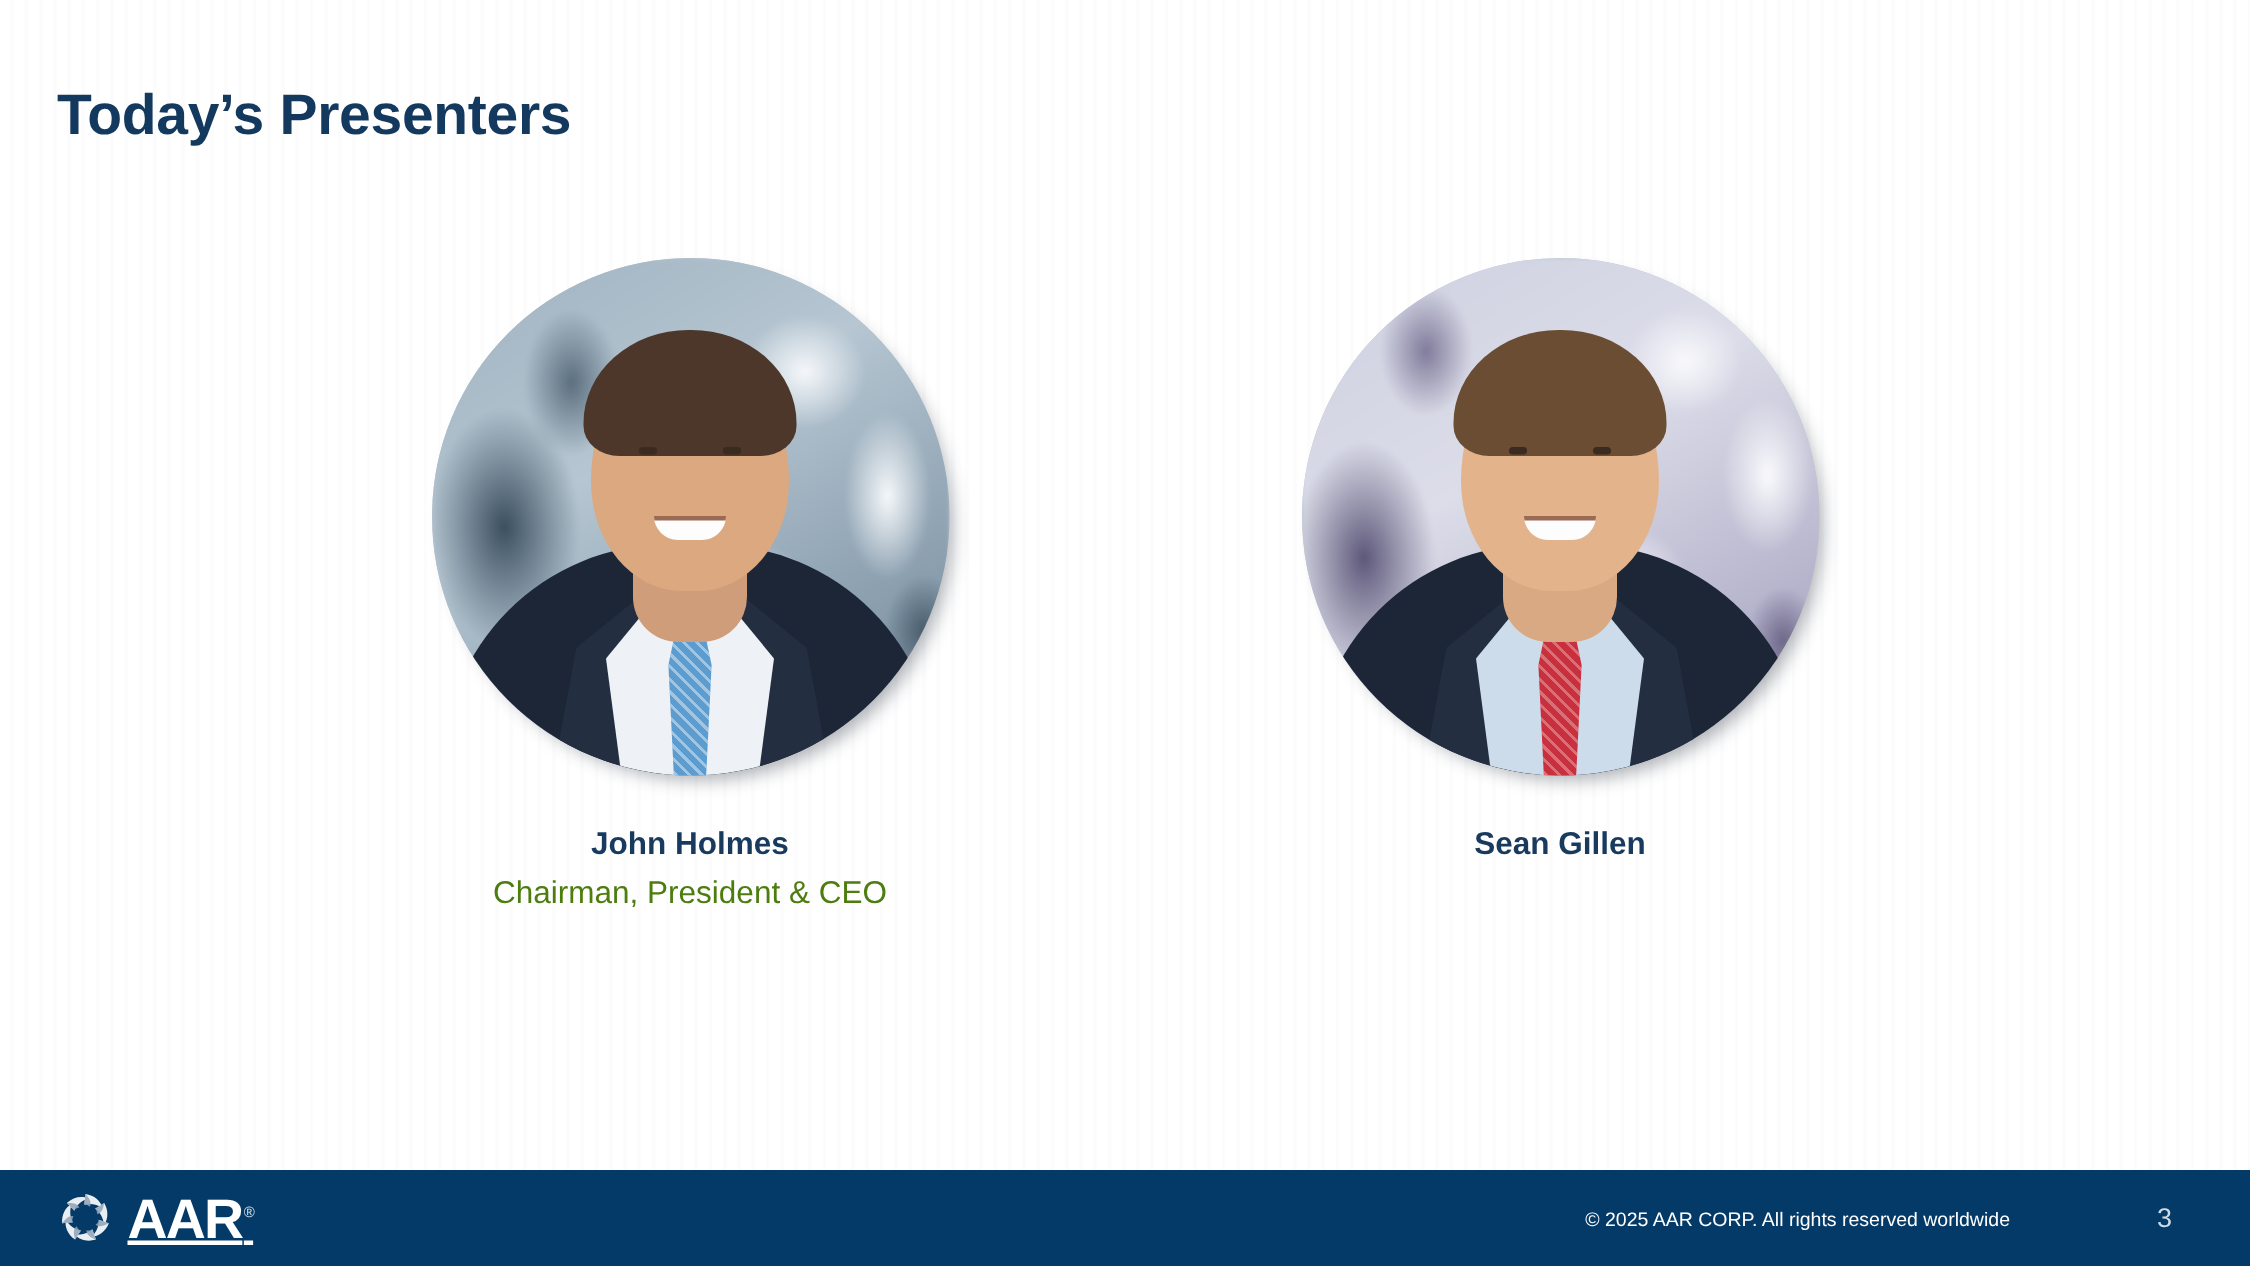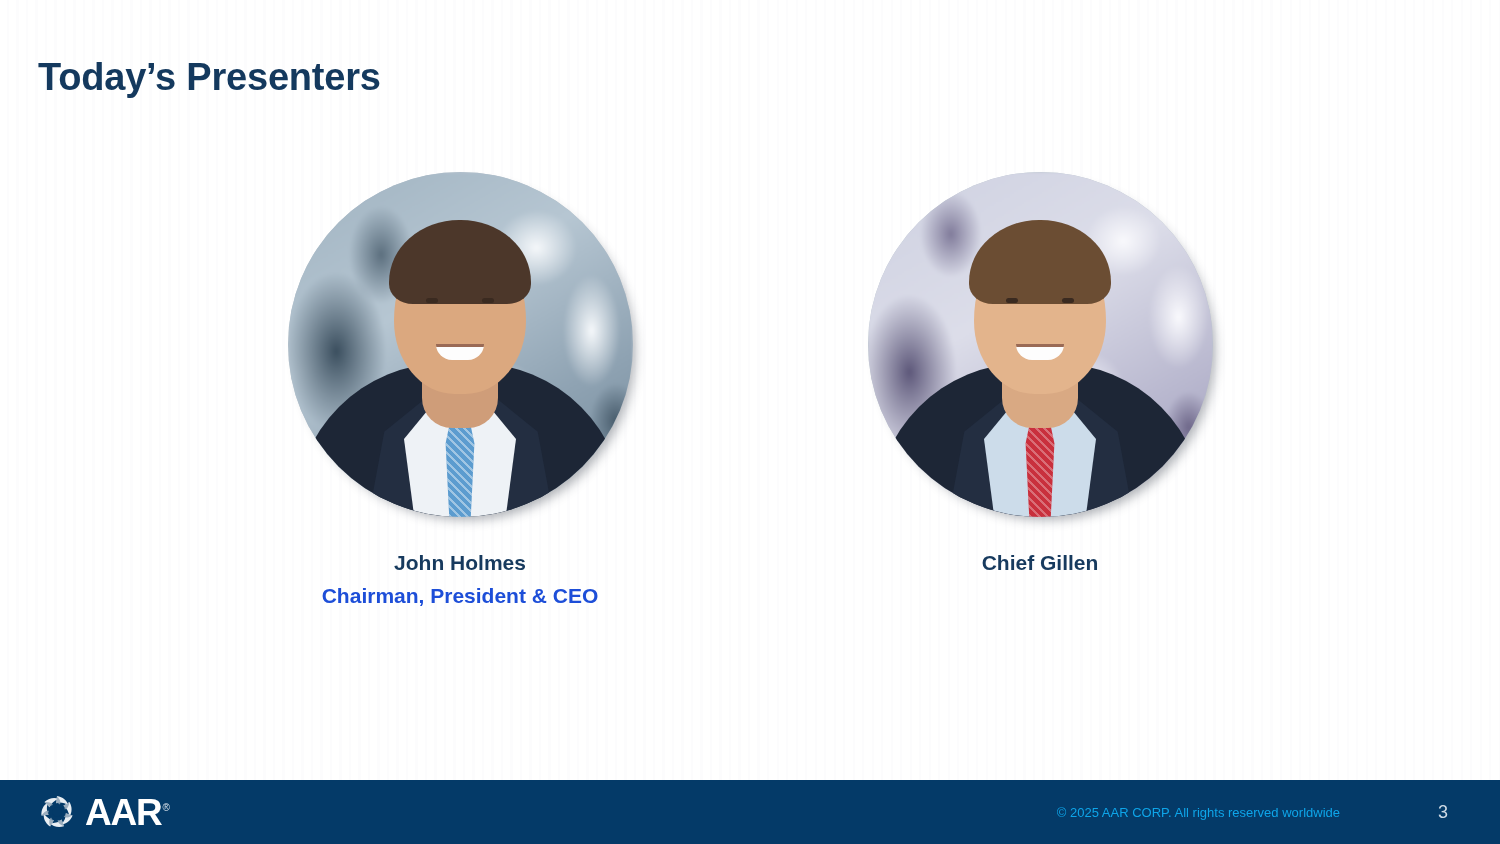--- a/index.html
+++ b/index.html
@@ -199,22 +199,22 @@
     margin-top:32px;
     font-size:21px;
     font-weight:bold;
     color:#173a5e;
     text-align:center;
     line-height:1.35;
   }
   .person-role {
     margin-top:6px;
     font-size:21px;
-    font-weight:bold;
-    color:#1d4ed8;
+    font-weight:normal;
+    color:#4d7c0f;
     text-align:center;
     line-height:1.22;
     white-space:pre-line;
   }
 
   
   .footer {
     position:absolute;
     left:0; bottom:0;
     width:1500px; height:64px;
@@ -229,33 +229,34 @@
   }
   .logo-mark { width:42px; height:42px; display:block; }
   .logo-word {
     margin-left:7px;
     font-size:37px;
     font-weight:bold;
     color:#ffffff;
     letter-spacing:-1.2px;
     line-height:1;
     position:relative;
+    text-decoration:underline;
   }
   .logo-tm {
     font-size:10px;
     font-weight:normal;
     vertical-align:super;
     margin-left:1px;
     color:#d9e2ea;
   }
   .copyright {
     position:absolute;
     right:160px;
     font-size:13px;
-    color:#0ea5e9;
+    color:#ffffff;
     white-space:nowrap;
   }
   .page-number {
     position:absolute;
     right:52px;
     font-size:18px;
     color:#cfdbe6;
   }
 </style>
 </head>
@@ -300,21 +301,21 @@
           <div class="shirt blueshirt"></div>
           <div class="tie red"></div>
           <div class="neck fair"></div>
           <div class="head fair"></div>
           <div class="hair lightbrown"></div>
           <div class="eye l"></div>
           <div class="eye r"></div>
           <div class="smile"></div>
         </div>
       </div>
-      <div class="person-name">Chief Gillen</div>
+      <div class="person-name">Sean Gillen</div>
     </div>
 
   </div>
 
   <div class="footer">
 
     <div class="logo">
       <svg class="logo-mark" viewBox="0 0 100 100">
         <g transform="translate(50,50)">
           <g fill="#e9eef3">

